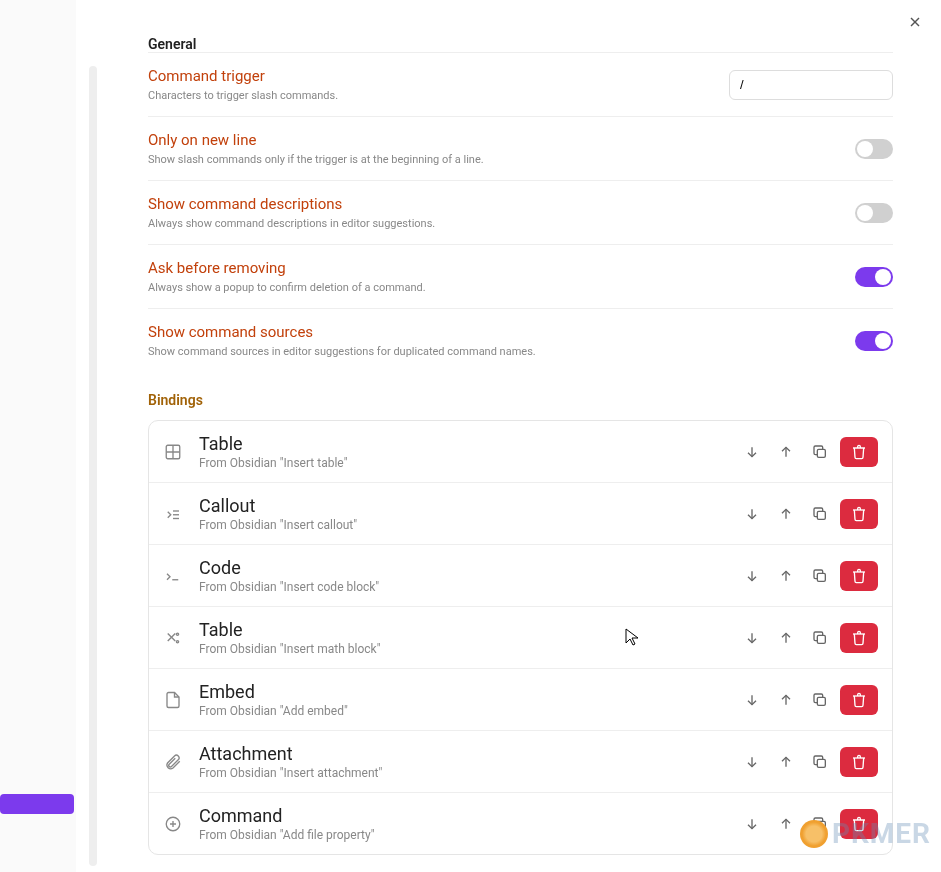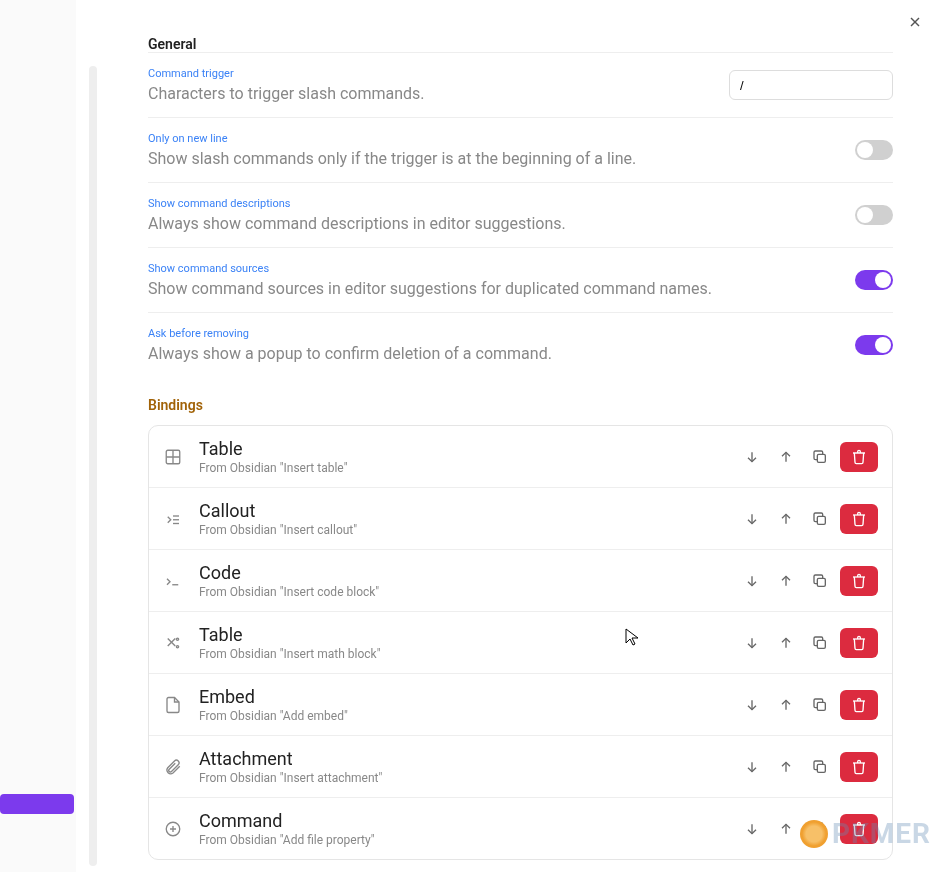--- a/index.html
+++ b/index.html
@@ -7,22 +7,22 @@
 .left-gutter { position: absolute; left: 0; top: 0; width: 76px; height: 872px; background: #fafafa; }
 .purple-pill { position: absolute; left: 0; top: 794px; width: 74px; height: 20px; background: #7c3aed; border-radius: 4px; }
 .scrollbar-track { position: absolute; left: 89px; top: 66px; width: 8px; height: 800px; background: #eee; border-radius: 4px; }
 .main { position: absolute; left: 100px; top: 0; right: 0; bottom: 0; padding: 36px 48px 0 48px; overflow: hidden; }
 .close-btn { position: absolute; right: 18px; top: 14px; cursor: pointer; color: #555; }
 .close-btn svg { width: 16px; height: 16px; }
 .section-title { font-size: 14px; font-weight: 600; color: #222; }
 .setting-row { display: flex; align-items: center; justify-content: space-between; border-top: 1px solid #eee; padding: 14px 0; }
 .setting-row:first-of-type { border-top: 1px solid #eee; }
 .setting-info { flex: 1; }
-.setting-label { font-size: 11px; color: #3b82f6; margin-bottom: 4px; }
-.setting-desc { font-size: 16px; color: #888; }
+.setting-label { font-size: 15px; color: #c2410c; margin-bottom: 4px; }
+.setting-desc { font-size: 11px; color: #888; }
 .text-input { width: 164px; height: 30px; border: 1px solid #ddd; border-radius: 6px; padding: 0 10px; font-size: 13px; }
 .toggle { position: relative; width: 38px; height: 20px; border-radius: 10px; cursor: pointer; }
 .toggle.off { background: #d0d0d0; }
 .toggle.on { background: #7c3aed; }
 .toggle .knob { position: absolute; top: 2px; width: 16px; height: 16px; border-radius: 50%; background: #fff; }
 .toggle.off .knob { left: 2px; }
 .toggle.on .knob { right: 2px; }
 .bindings-title { font-size: 14px; font-weight: 600; color: #a16207; margin: 20px 0 12px 0; }
 .bindings-box { border: 1px solid #e5e5e5; border-radius: 10px; overflow: hidden; }
 .binding-row { display: flex; align-items: center; padding: 12px 14px; border-top: 1px solid #eee; gap: 16px; }
@@ -83,32 +83,32 @@
       <div class="setting-label">Show command descriptions</div>
       <div class="setting-desc">Always show command descriptions in editor suggestions.</div>
     </div>
     <div class="toggle off">
         <div class="knob"></div>
       </div>
   </div>
 
   <div class="setting-row">
     <div class="setting-info">
+      <div class="setting-label">Ask before removing</div>
+      <div class="setting-desc">Always show a popup to confirm deletion of a command.</div>
+    </div>
+    <div class="toggle on">
+        <div class="knob"></div>
+      </div>
+  </div>
+
+  <div class="setting-row">
+    <div class="setting-info">
       <div class="setting-label">Show command sources</div>
       <div class="setting-desc">Show command sources in editor suggestions for duplicated command names.</div>
-    </div>
-    <div class="toggle on">
-        <div class="knob"></div>
-      </div>
-  </div>
-
-  <div class="setting-row">
-    <div class="setting-info">
-      <div class="setting-label">Ask before removing</div>
-      <div class="setting-desc">Always show a popup to confirm deletion of a command.</div>
     </div>
     <div class="toggle on">
         <div class="knob"></div>
       </div>
   </div>
 
   <div class="bindings-title">Bindings</div>
 
   <div class="bindings-box">
 

